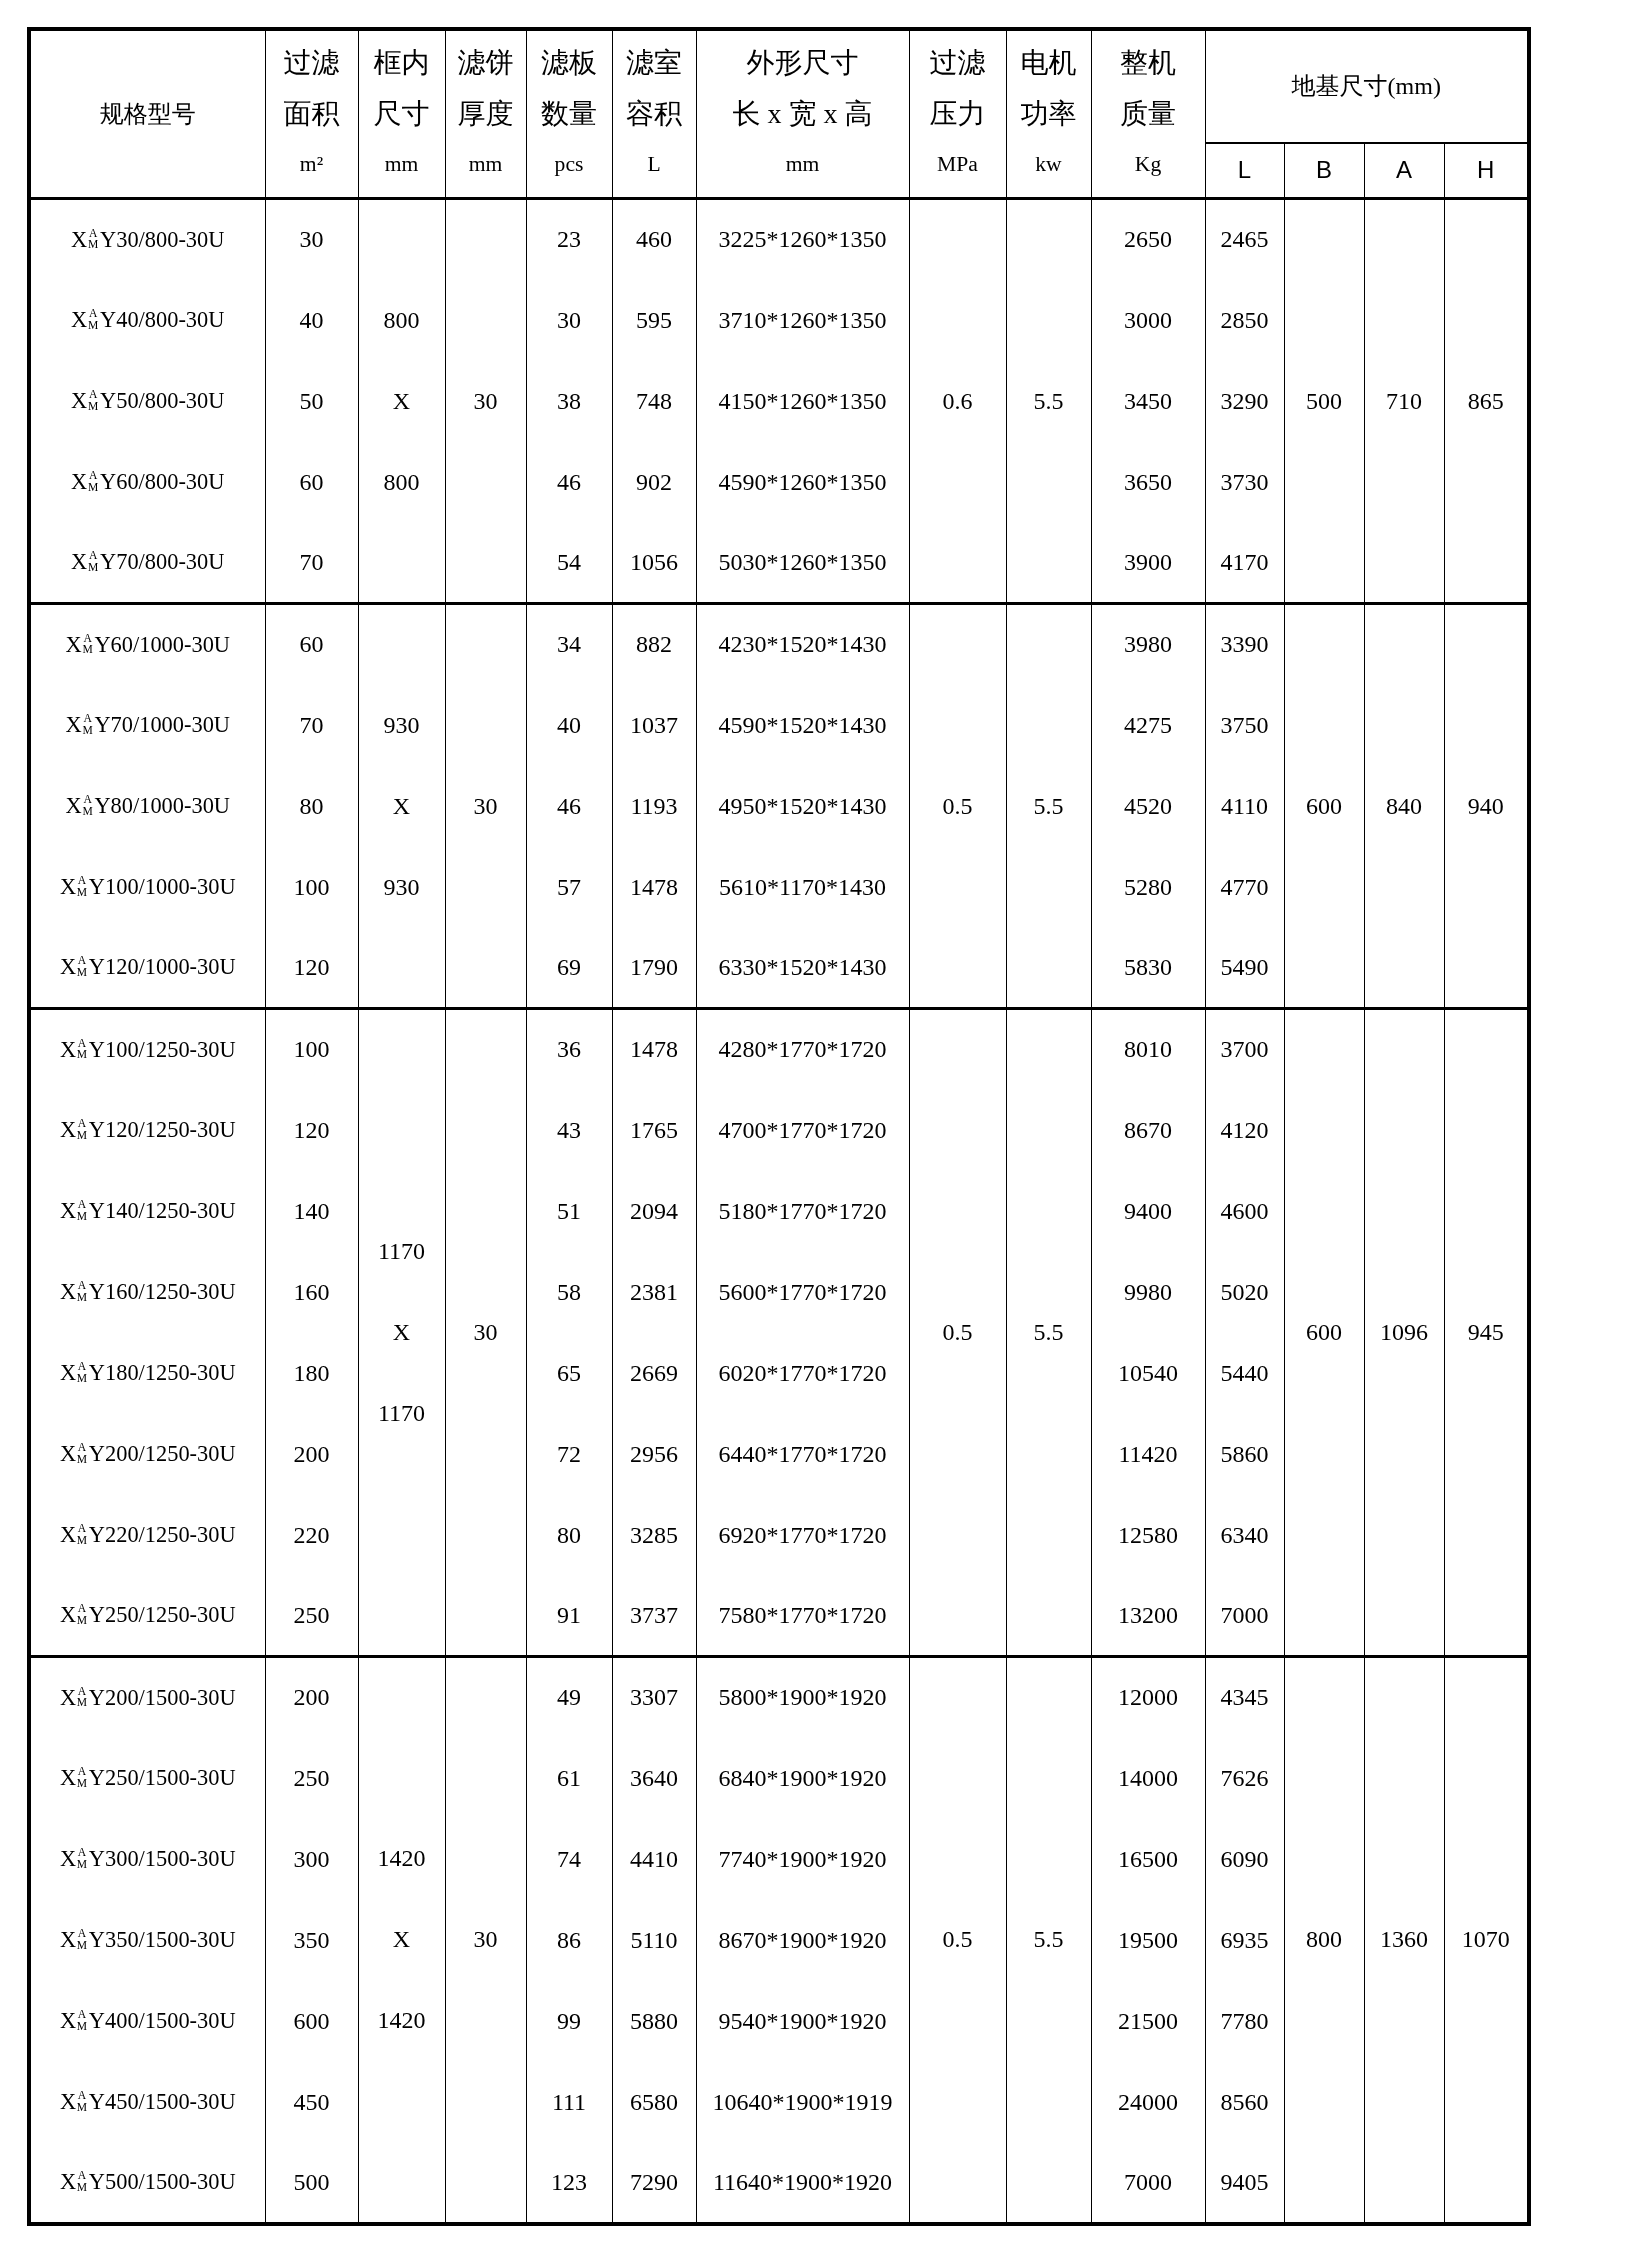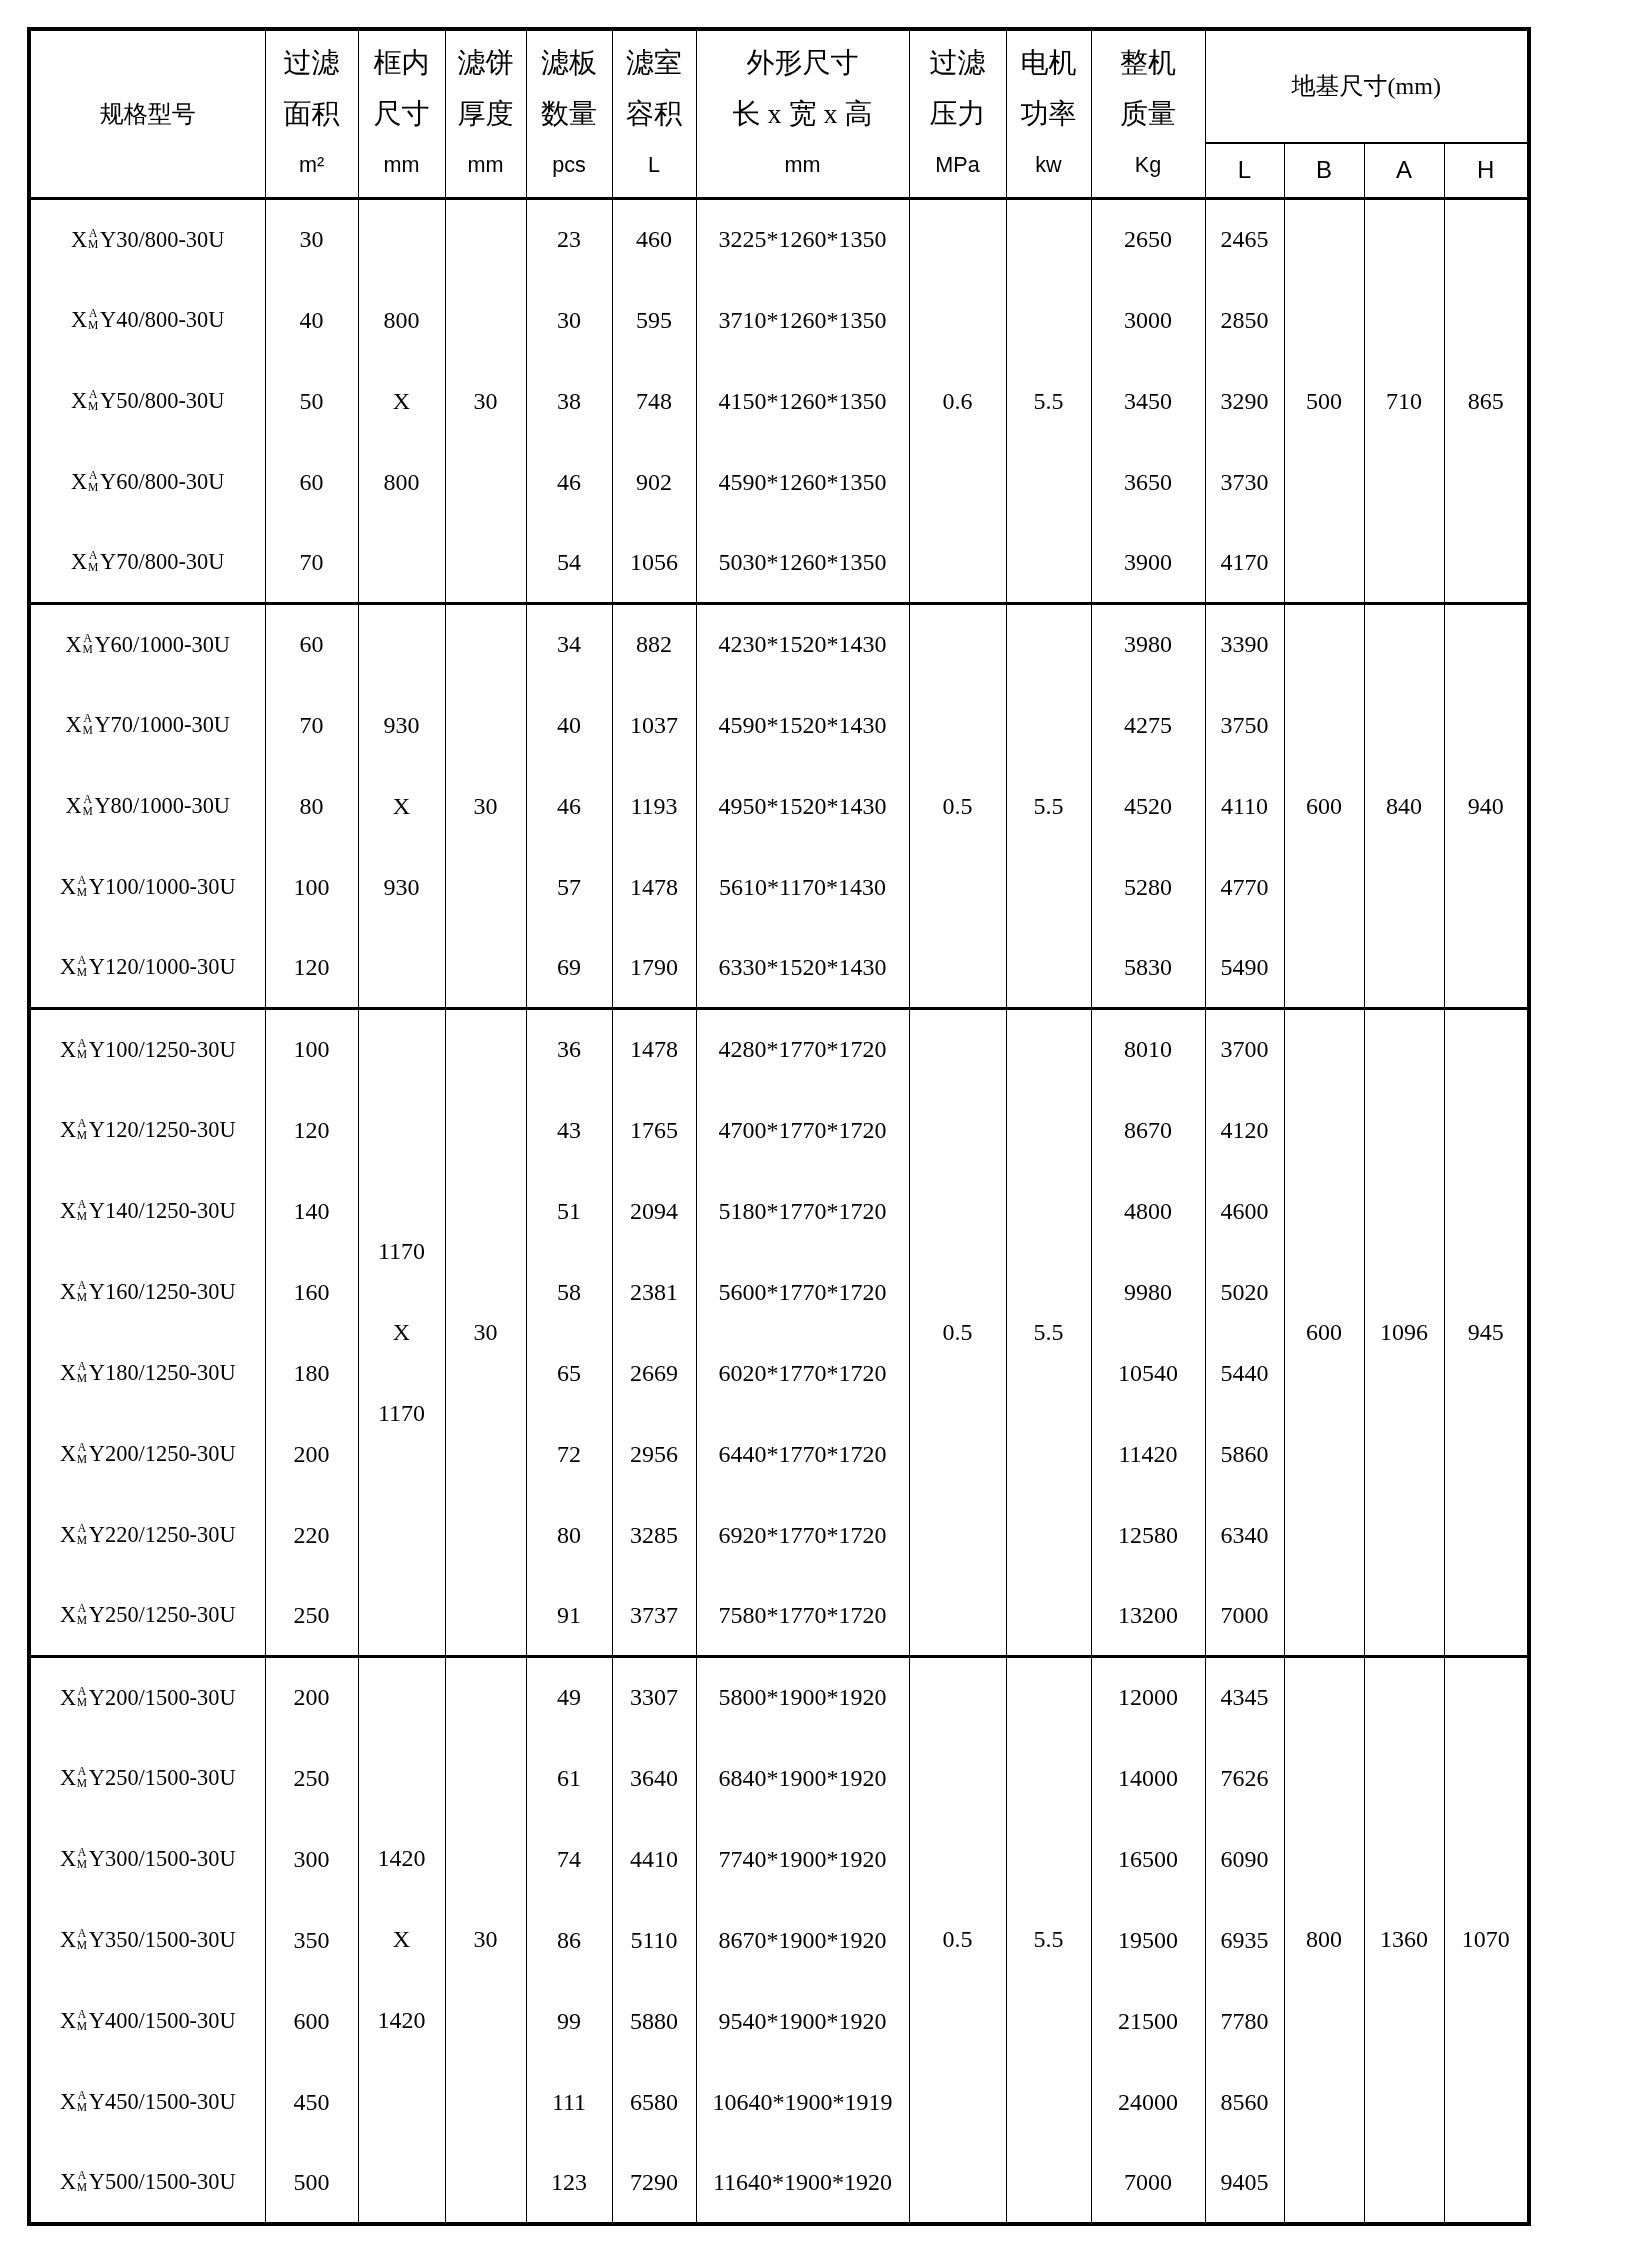--- a/index.html
+++ b/index.html
@@ -21,21 +21,21 @@
     overflow:hidden;
   }
   
   thead tr.h1{height:114px;}
   thead tr.h2{height:56px;}
   thead th{font-size:24px;}
   thead th[rowspan]{border-bottom:3.3px solid #000;}
   th.found{border-bottom:2.5px solid #000;margin-top:36px;}
   thead tr.h2 th{border-bottom:3.3px solid #000;font-family:"Liberation Sans","DejaVu Sans",sans-serif;}
   .hl{line-height:51px;height:51px;font-size:28px;}
-  .hl.unit{font-family:Liberation Sans, sans-serif;font-size:21.6px;}
+  .hl.unit{font-family:Liberation Serif, serif;font-size:21.6px;}
   
   tbody tr{height:81px;}
   tbody td{font-size:24px;}
   tbody tr.group-start td{border-top:3.3px solid #000;}
   td.c-model{font-size:22.4px;margin-top:13px;}
   .merge-lines{line-height:81px;}
   .supsub{
     display:inline-flex;
     flex-direction:column;
     align-items:center;
@@ -298,21 +298,21 @@
         </tr>
         <tr>
           <td class="c-model">X<span class="supsub">
               <span>A</span>
               <span>M</span>
             </span>Y140/1250-30U</td>
           <td>140</td>
           <td>51</td>
           <td>2094</td>
           <td>5180*1770*1720</td>
-          <td>4800</td>
+          <td>9400</td>
           <td>4600</td>
         </tr>
         <tr>
           <td class="c-model">X<span class="supsub">
               <span>A</span>
               <span>M</span>
             </span>Y160/1250-30U</td>
           <td>160</td>
           <td>58</td>
           <td>2381</td>

